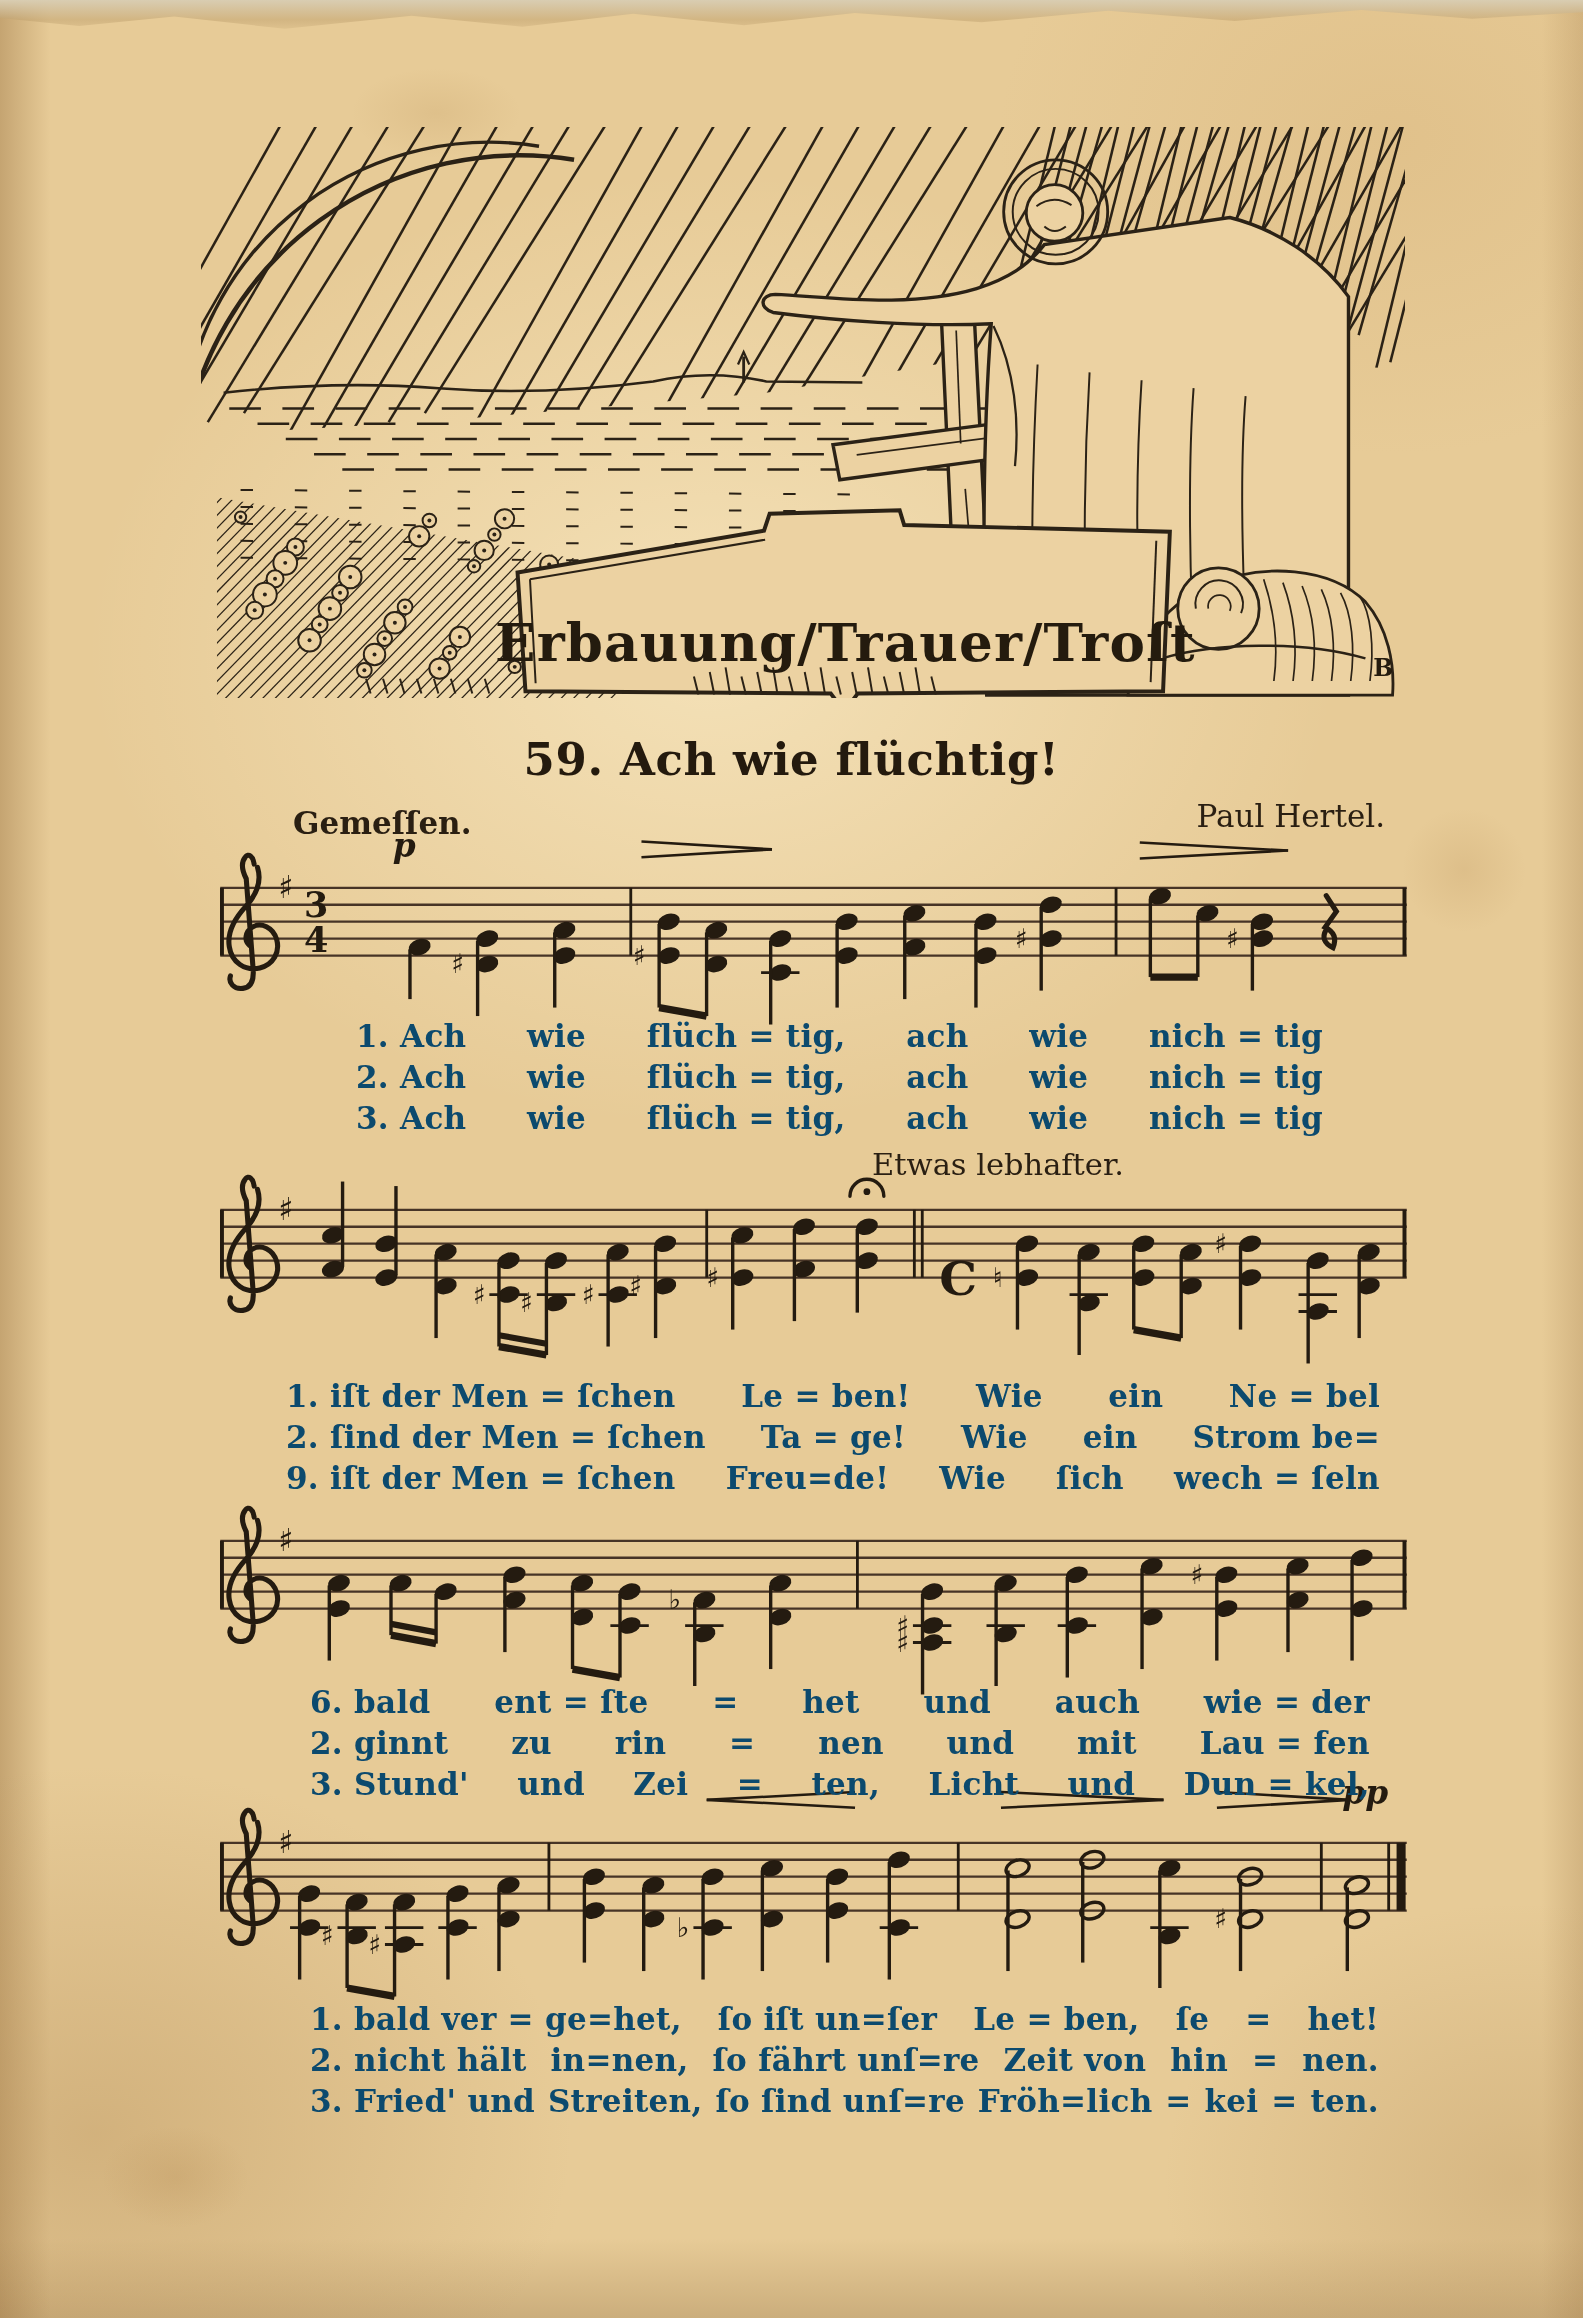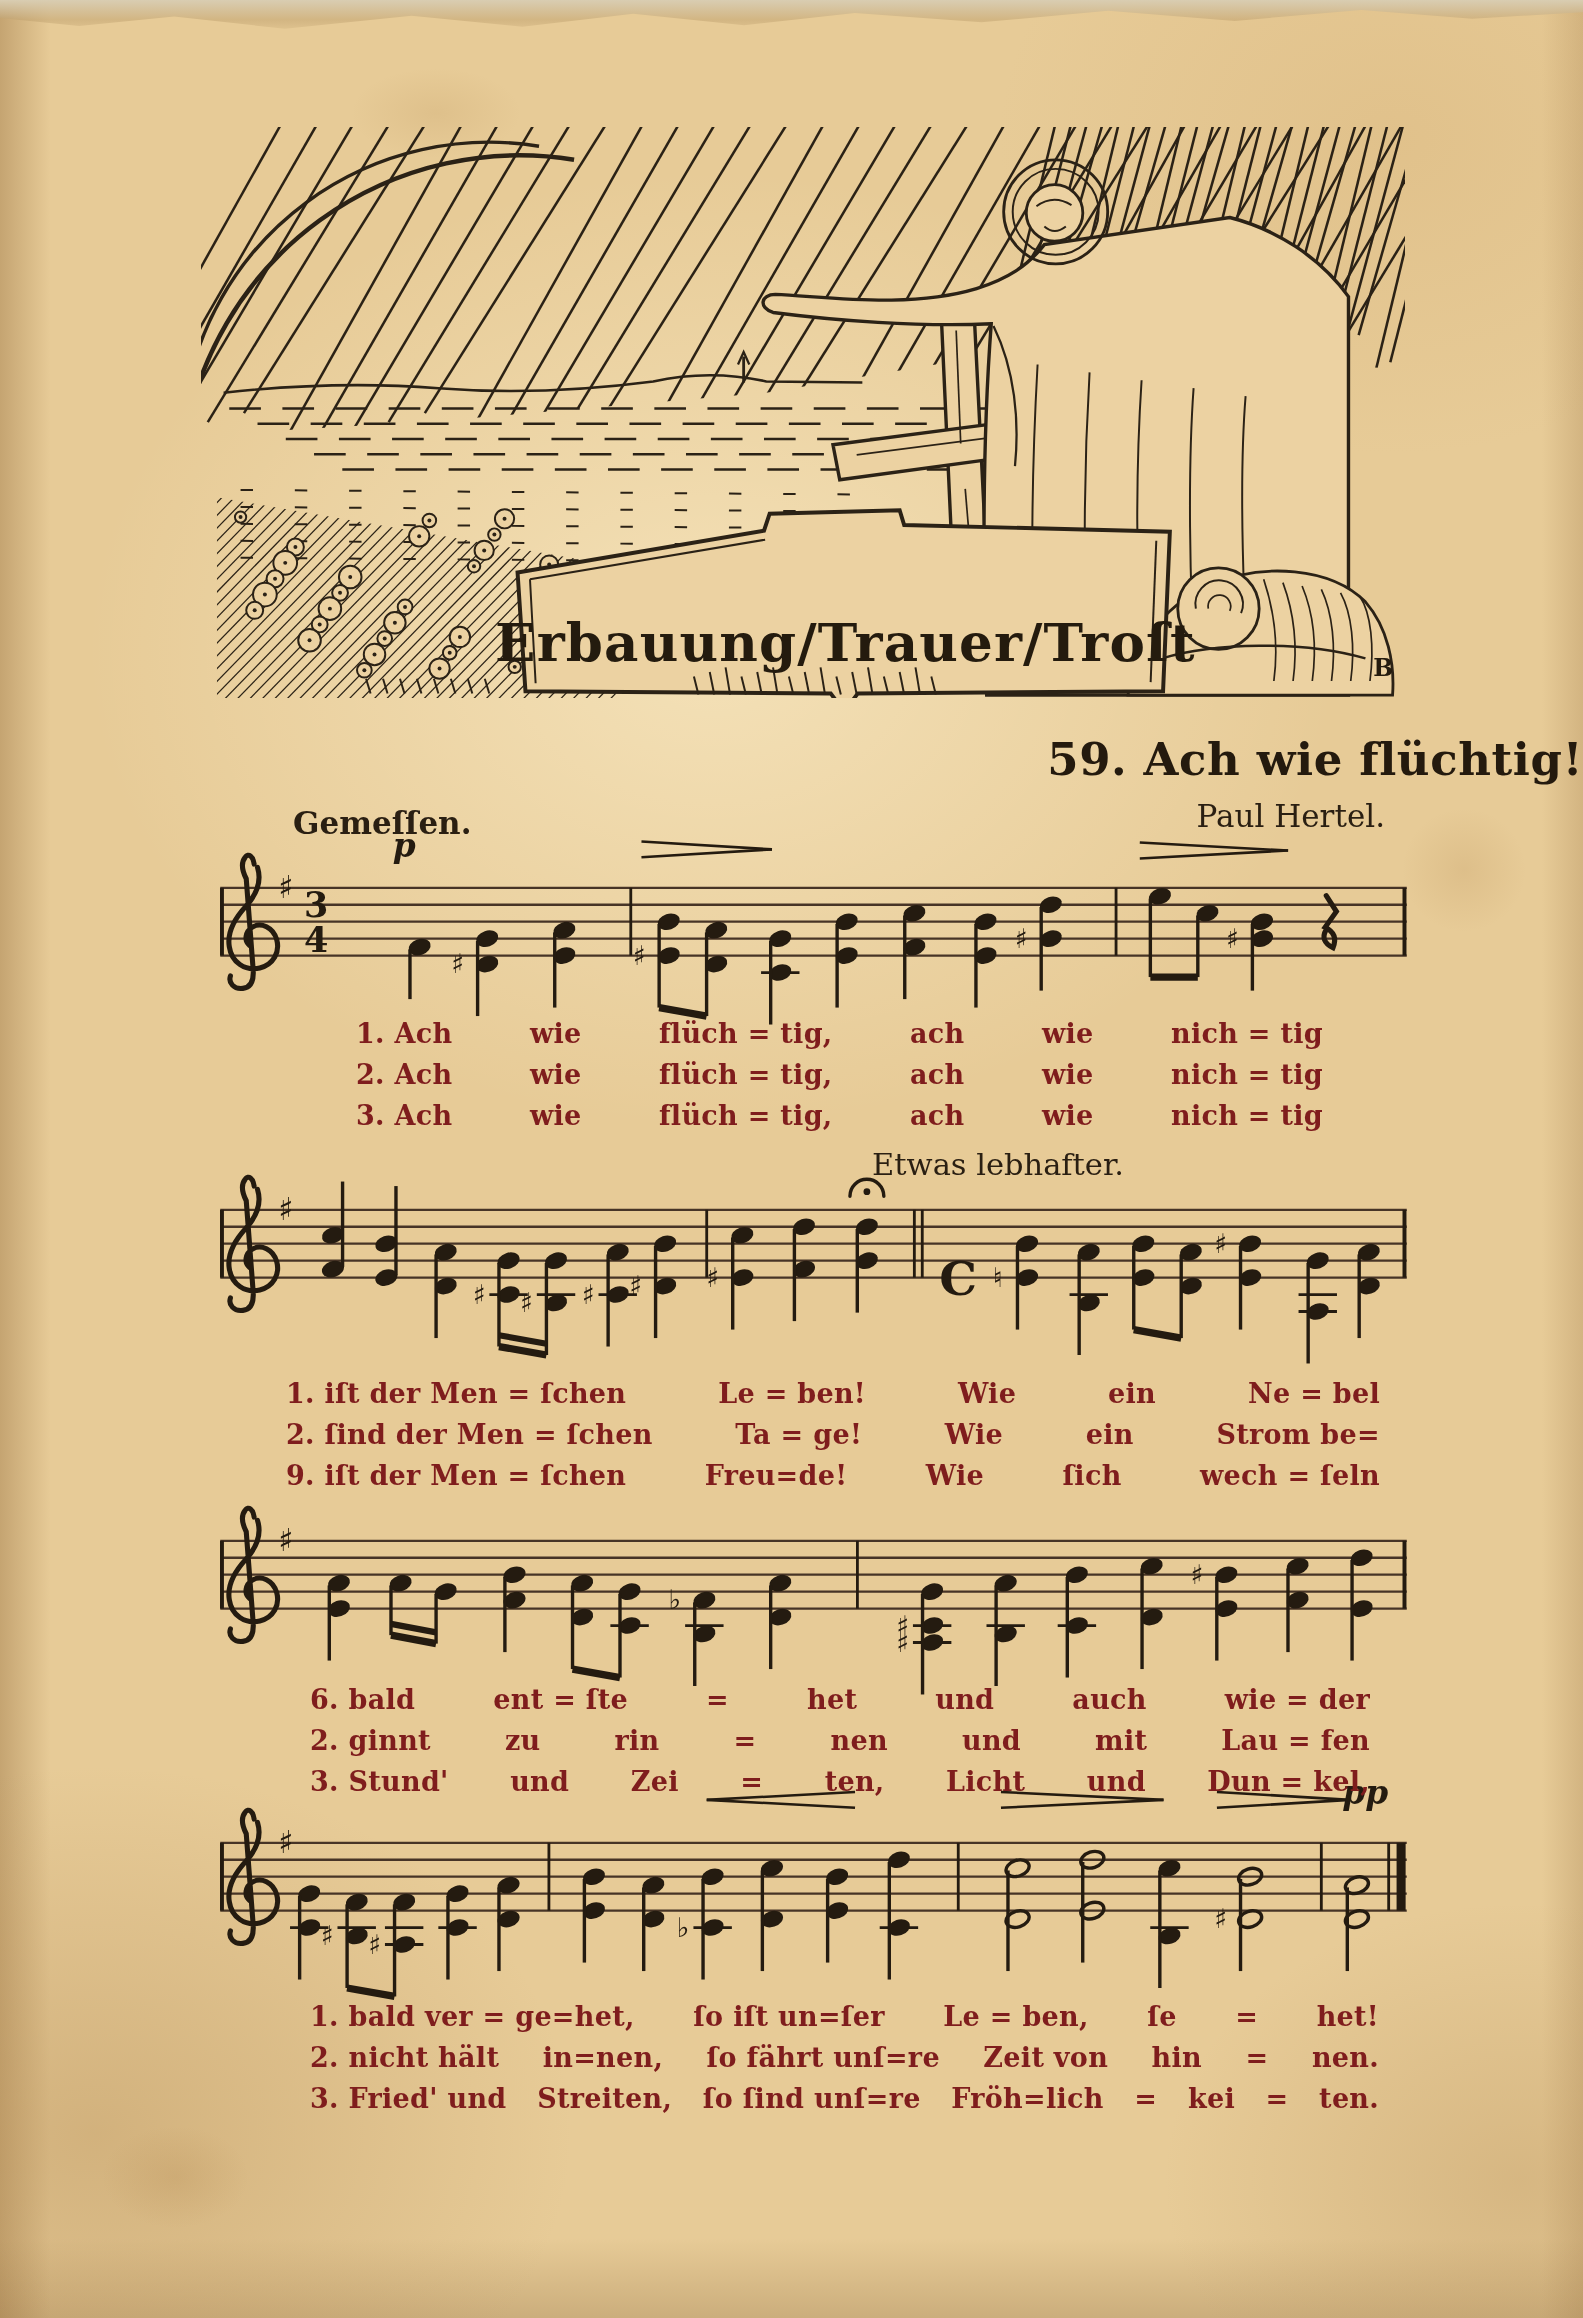--- a/index.html
+++ b/index.html
@@ -21,28 +21,28 @@
     background:linear-gradient(180deg,#d9cdb2 0%, #c9b astray 40%, rgba(201,173,124,0) 100%);
     background:linear-gradient(180deg,#d9cdb2 0%, rgba(190,160,110,.5) 55%, rgba(190,160,110,0) 100%);
     clip-path:polygon(0 0,100% 0,100% 34%,93% 52%,86% 28%,78% 58%,70% 30%,62% 62%,54% 36%,47% 70%,40% 38%,33% 74%,26% 44%,18% 80%,11% 46%,5% 72%,0 50%);
   }
   .stain{position:absolute;border-radius:50%;pointer-events:none;}
   .s1{left:102px;top:2126px;width:147px;height:102px;background:radial-gradient(closest-side,rgba(166,120,62,.18),rgba(166,120,62,0));}
   .s2{left:1402px;top:808px;width:124px;height:124px;background:radial-gradient(closest-side,rgba(166,120,62,.15),rgba(166,120,62,0));}
   .s3{left:351px;top:68px;width:170px;height:90px;background:radial-gradient(closest-side,rgba(170,126,66,.14),rgba(170,126,66,0));}
   .illustration{position:absolute;left:201px;top:127px;}
   .page-title{
-    position:absolute;left:0;top:733px;width:1583px;text-align:right;
+    position:absolute;left:0;top:733px;width:1583px;text-align:center;
     font-size:45px;font-weight:700;letter-spacing:0.6px;color:#241a0e;
   }
   .tempo-marking{position:absolute;left:293px;top:805px;font-size:31px;font-weight:700;}
   .composer{position:absolute;left:1125px;top:798px;width:260px;text-align:right;font-size:31px;font-weight:400;}
   .section-tempo{position:absolute;left:872px;top:1147px;font-size:30.5px;font-weight:400;}
   .system{position:absolute;}
-  .lyrics-block{position:absolute;font-size:27px;font-weight:700;letter-spacing:0.3px;color:#7f1d1d;}
+  .lyrics-block{position:absolute;font-size:31px;font-weight:700;letter-spacing:0.3px;color:#0c4a6e;}
   .lyric-row{display:flex;justify-content:space-between;align-items:baseline;height:41px;white-space:nowrap;}
 </style>
 </head>
 <body>
 
 <div class="torn-edge"></div>
 <div class="stain s1"></div>
 <div class="stain s2"></div>
 <div class="stain s3"></div>
 

